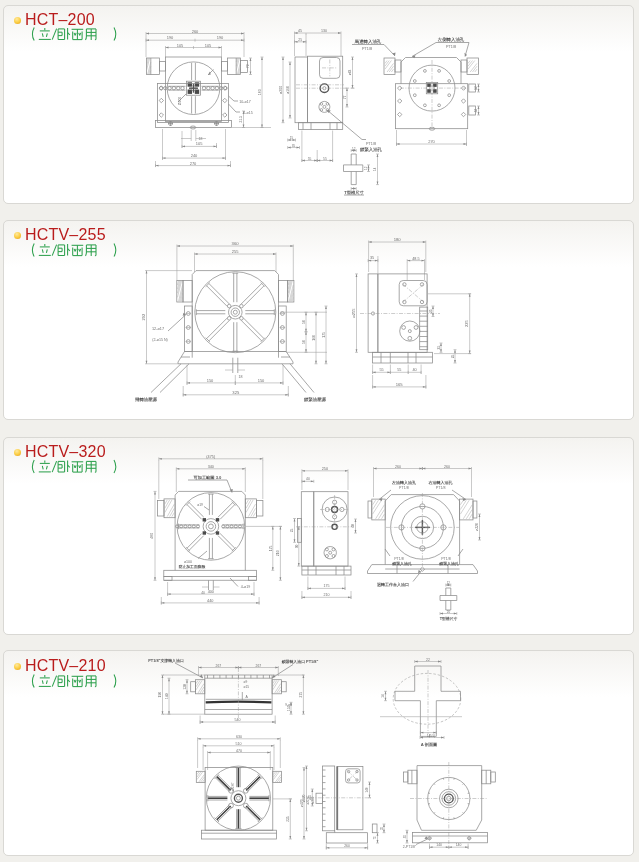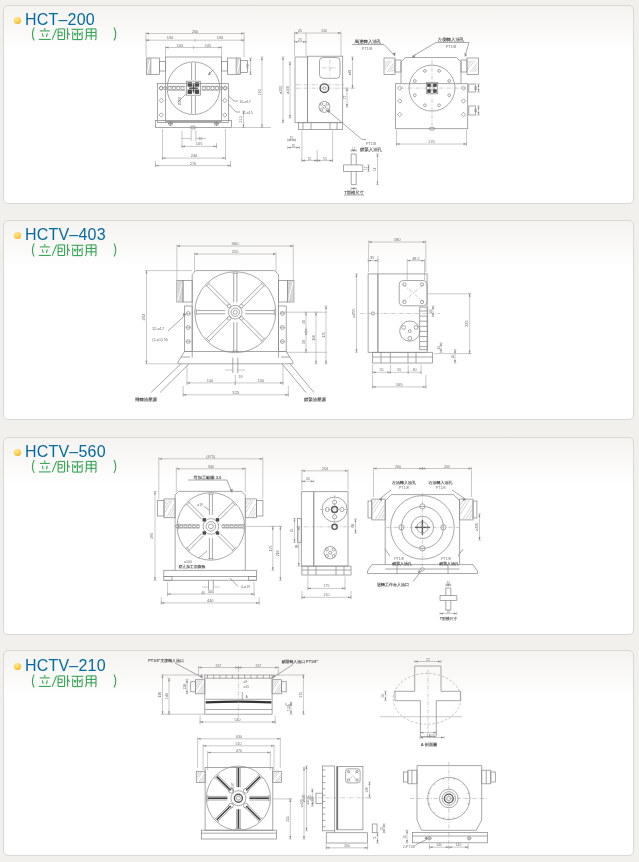--- a/index.html
+++ b/index.html
@@ -1,46 +1,46 @@
 <!DOCTYPE html>
 <html lang="zh"><head><meta charset="utf-8">
 <title>HCT rotary tables</title>
 <style>
 html,body{margin:0;padding:0}
 body{width:639px;height:862px;background:#f1f0ec;position:relative;font-family:"Liberation Sans",sans-serif;overflow:hidden}
 .panel{position:absolute;left:3px;width:631px;background:linear-gradient(180deg,#f4f3f0 0,#ffffff 46px);border:1px solid #d9d8d4;border-radius:5px;box-sizing:border-box}
 .bullet{position:absolute;left:14px;width:7px;height:7px;border-radius:50%;background:radial-gradient(circle at 40% 30%,#ffe9a0 0,#fccf45 50%,#e09a18 100%)}
-.title{position:absolute;left:25px;color:#0369a1}
+.title{position:absolute;left:25px;color:#b91c1c}
 .t1{font-size:16px;letter-spacing:.2px;line-height:14px}
 .drawings{position:absolute;left:0;top:0}
 </style></head>
 <body>
 
 <div class="panel" style="top:5px;height:199px"></div>
 
 <div class="bullet" style="top:17px"></div>
 
 <div class="title" style="top:13px">
     <div class="t1">HCT–200</div>
   </div>
 
 <div class="panel" style="top:220px;height:200px"></div>
 
 <div class="bullet" style="top:232px"></div>
 
 <div class="title" style="top:228px">
-    <div class="t1">HCTV–403</div>
+    <div class="t1">HCTV–255</div>
   </div>
 
 <div class="panel" style="top:437px;height:198px"></div>
 
 <div class="bullet" style="top:449px"></div>
 
 <div class="title" style="top:445px">
-    <div class="t1">HCTV–560</div>
+    <div class="t1">HCTV–320</div>
   </div>
 
 <div class="panel" style="top:650px;height:206px"></div>
 
 <div class="bullet" style="top:663px"></div>
 
 <div class="title" style="top:659px">
     <div class="t1">HCTV–210</div>
   </div>
 

